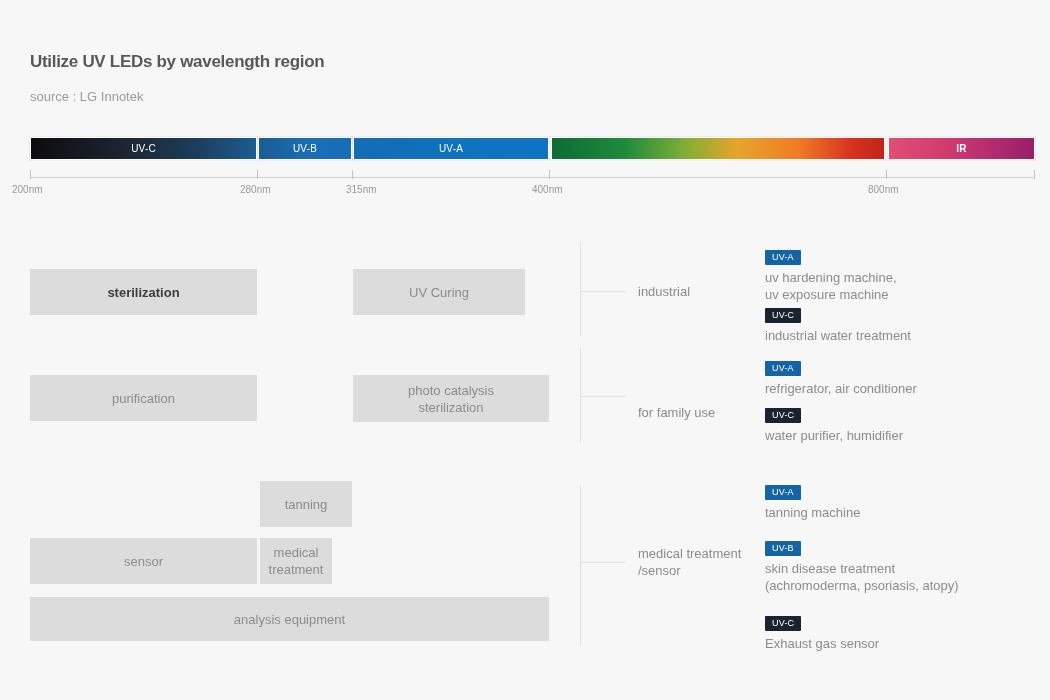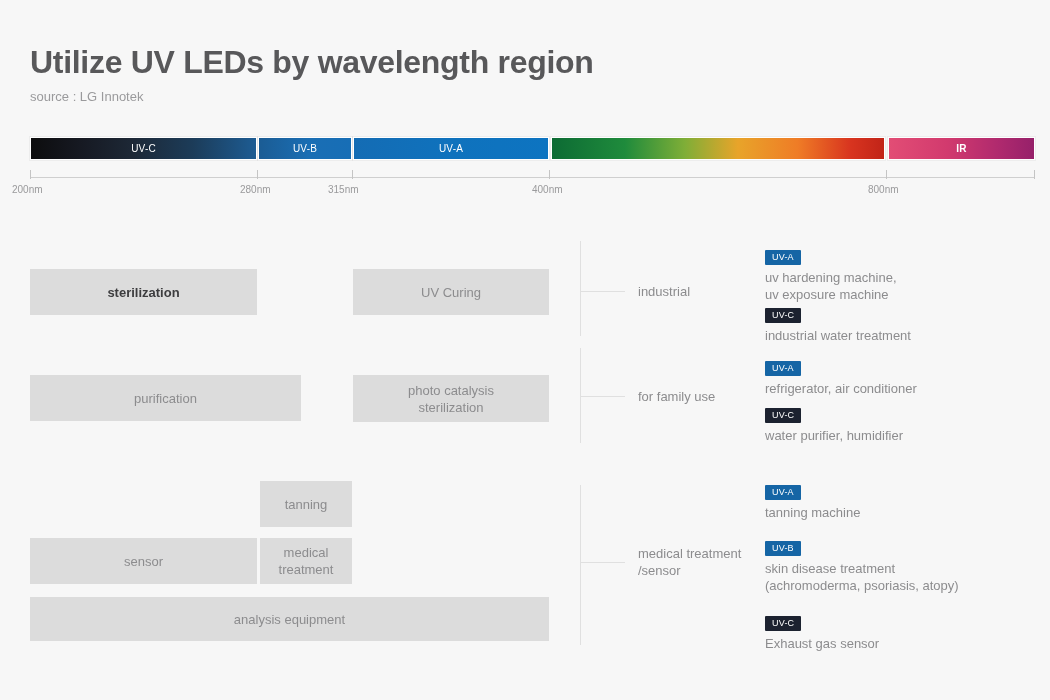--- a/index.html
+++ b/index.html
@@ -11,21 +11,21 @@
     height: 700px;
     background: #f7f7f7;
     font-family: "Liberation Sans", sans-serif;
     overflow: hidden;
     position: relative;
   }
 
   
   #header { position: absolute; left: 30px; top: 46px; }
   #page-title {
-    font-size: 32px;
+    font-size: 17px;
     font-weight: bold;
     color: #58585a;
     letter-spacing: -0.3px;
     margin: 0;
     line-height: 32px;
   }
   #source-line {
     font-size: 13px;
     color: #9a9a9c;
     margin-top: 11px;
@@ -83,26 +83,26 @@
     align-items: center;
     justify-content: center;
     text-align: center;
     color: #8c8c8e;
     font-size: 13px;
     line-height: 17px;
   }
   .box.emphasis { color: #3d3d3f; font-weight: bold; }
 
   #box-sterilization   { left: 30px;  top: 269px; width: 227px; height: 46px; }
-  #box-uv-curing       { left: 353px; top: 269px; width: 196px; height: 46px; }
-  #box-purification    { left: 30px;  top: 375px; width: 271px; height: 46px; }
+  #box-uv-curing       { left: 353px; top: 269px; width: 172px; height: 46px; }
+  #box-purification    { left: 30px;  top: 375px; width: 227px; height: 46px; }
   #box-photo-catalysis { left: 353px; top: 375px; width: 196px; height: 47px; }
   #box-tanning         { left: 260px; top: 481px; width: 92px;  height: 46px; }
   #box-sensor          { left: 30px;  top: 538px; width: 227px; height: 46px; }
-  #box-medical         { left: 260px; top: 538px; width: 92px;  height: 46px; }
+  #box-medical         { left: 260px; top: 538px; width: 72px;  height: 46px; }
   #box-analysis        { left: 30px;  top: 597px; width: 519px; height: 44px; }
 
   
   .bracket-stem {
     position: absolute; left: 580px; width: 1px; background: #e0e0e0;
   }
   .bracket-arm {
     position: absolute; width: 44px; height: 1px; background: #e0e0e0;
   }
 
@@ -164,21 +164,21 @@
 
   <div class="axis-tick" style="left:30px"></div>
   <div class="axis-tick" style="left:257px"></div>
   <div class="axis-tick" style="left:352px"></div>
   <div class="axis-tick" style="left:549px"></div>
   <div class="axis-tick" style="left:886px"></div>
   <div class="axis-tick" style="left:1034px"></div>
 
   <div class="axis-label" style="left:12px">200nm</div>
   <div class="axis-label" style="left:240px">280nm</div>
-  <div class="axis-label" style="left:328px">315nm</div>
+  <div class="axis-label" style="left:346px">315nm</div>
   <div class="axis-label" style="left:532px">400nm</div>
   <div class="axis-label" style="left:868px">800nm</div>
 </div>
 
 <div id="application-boxes">
   <div class="box emphasis" id="box-sterilization">sterilization</div>
   <div class="box" id="box-uv-curing">UV Curing</div>
   <div class="box" id="box-purification">purification</div>
   <div class="box" id="box-photo-catalysis" style="white-space:pre-line">photo catalysis
 sterilization</div>
@@ -194,21 +194,21 @@
   <div class="bracket-arm" style="left:581px; top:291px"></div>
 
   <div class="bracket-stem" style="top:348px; height:95px"></div>
   <div class="bracket-arm" style="left:581px; top:396px"></div>
 
   <div class="bracket-stem" style="top:485px; height:160px"></div>
   <div class="bracket-arm" style="left:581px; top:562px"></div>
 </div>
 
 <div class="category-label" style="top:283px">industrial</div>
-<div class="category-label" style="top:388px">for family use</div>
+<div class="category-label" style="top:404px">for family use</div>
 <div class="category-label" style="top:545px; white-space:pre-line">medical treatment
 /sensor</div>
 
 <div class="app-entry" style="top:246px">
   <span class="uv-badge uv-a">UV-A</span>
   <div class="app-text">uv hardening machine,
 uv exposure machine</div>
 </div>
 <div class="app-entry" style="top:304px">
   <span class="uv-badge uv-c">UV-C</span>

